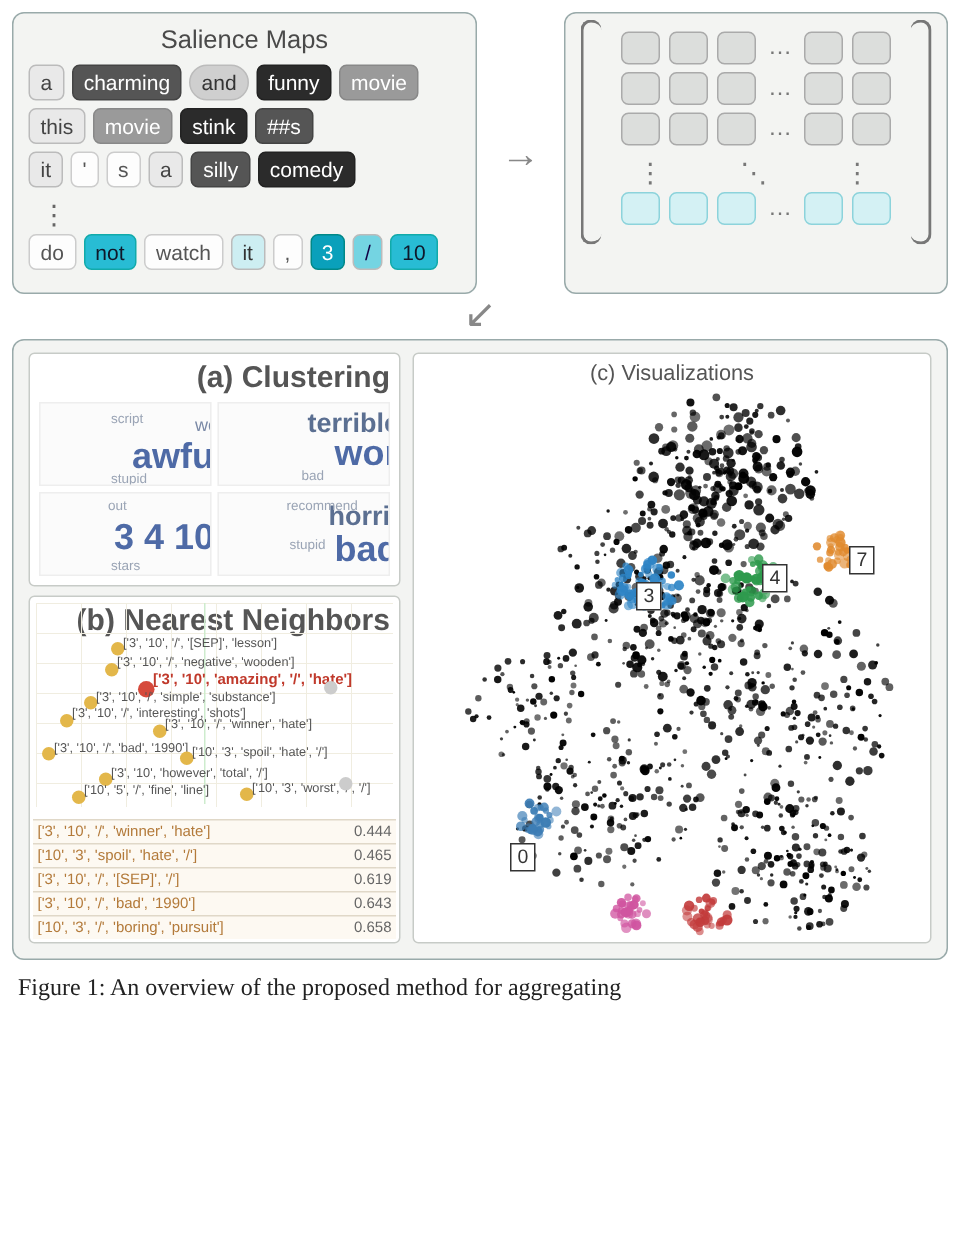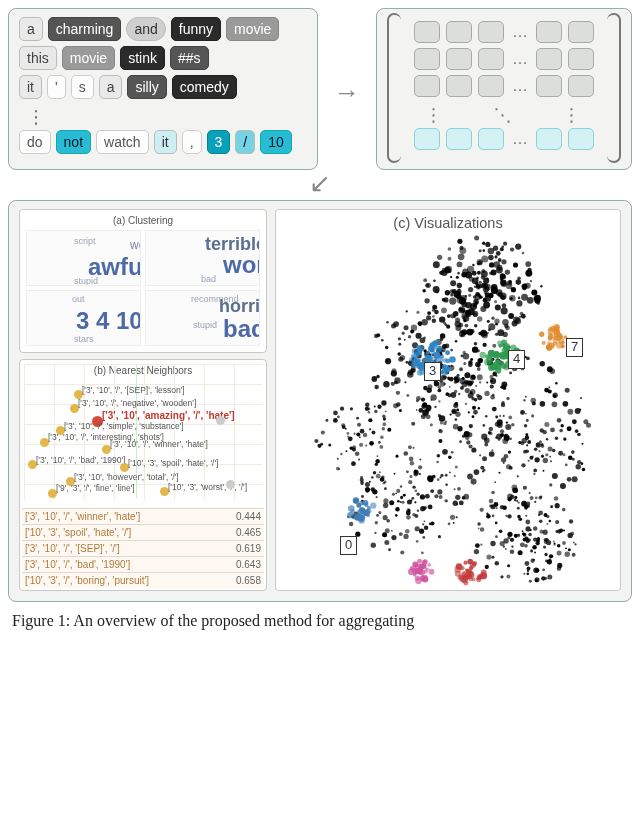--- a/index.html
+++ b/index.html
@@ -89,21 +89,21 @@
   
   .am-panel { margin-top:2px; }
   .am-body { display:flex; gap:8px; }
   .am-left { width: 248px; display:flex; flex-direction:column; gap:6px;}
   .subbox {
     background:#fff;
     border:1px solid #c7cbc7;
     border-radius:4px;
     padding:5px 6px 6px 6px;
   }
-  .subtitle { font-size:10px; color:#555; margin-bottom:4px; text-align:center;}
+  .subtitle { font-size:20px; color:#555; margin-bottom:4px; text-align:right;font-weight:bold;}
 
   
   .wc-grid { display:grid; grid-template-columns:1fr 1fr; gap:4px;}
   .wc {
     height:56px;
     background:#fbfbfb;
     border:1px solid #eee;
     position:relative;
     overflow:hidden;
     font-family: Arial, sans-serif;
@@ -157,20 +157,21 @@
     font-size: 16px;
     color:#222;
     padding: 10px 4px 0 4px;
   }
 </style>
 </head>
 <body>
 
 <div class="top-row">
   <div class="panel sal-panel">
+    <div class="panel-title">Salience Maps</div>
     <div id="sal-rows">
         <div class="sal-row">
           <span class="tok g1">a</span>
           <span class="tok g4">charming</span>
           <span class="tok g2">and</span>
           <span class="tok g5">funny</span>
           <span class="tok g3">movie</span>
         </div>
         <div class="sal-row">
           <span class="tok g1">this</span>
@@ -298,21 +299,21 @@
             <div class="lbl" style="left: 28px; top: 72.1px;">['3', '10', '/', 'interesting', 'shots']</div>
             <div class="pt y" style="left: 82px; top: 84.3px;"></div>
             <div class="lbl" style="left: 90px; top: 78.9px;">['3', '10', '/', 'winner', 'hate']</div>
             <div class="pt y" style="left: 8px; top: 99.6px;"></div>
             <div class="lbl" style="left: 16px; top: 94.2px;">['3', '10', '/', 'bad', '1990']</div>
             <div class="pt y" style="left: 100px; top: 103px;"></div>
             <div class="lbl" style="left: 108px; top: 97.6px;">['10', '3', 'spoil', 'hate', '/']</div>
             <div class="pt y" style="left: 46px; top: 116.6px;"></div>
             <div class="lbl" style="left: 54px; top: 111.2px;">['3', '10', 'however', 'total', '/']</div>
             <div class="pt y" style="left: 28px; top: 128.5px;"></div>
-            <div class="lbl" style="left: 36px; top: 123.1px;">['9', '3', '/', 'fine', 'line']</div>
+            <div class="lbl" style="left: 36px; top: 123.1px;">['10', '5', '/', 'fine', 'line']</div>
             <div class="pt y" style="left: 140px; top: 126.8px;"></div>
             <div class="lbl" style="left: 148px; top: 121.4px;">['10', '3', 'worst', '/', '/']</div>
             <div class="pt g" style="left: 196px; top: 55.4px;"></div>
             <div class="pt g" style="left: 206px; top: 120px;"></div>
           </div>
         <div class="nn-table" id="nn-table">
             <div class="nnrow">
               <span>['3', '10', '/', 'winner', 'hate']</span>
               <span>0.444</span>
             </div>

